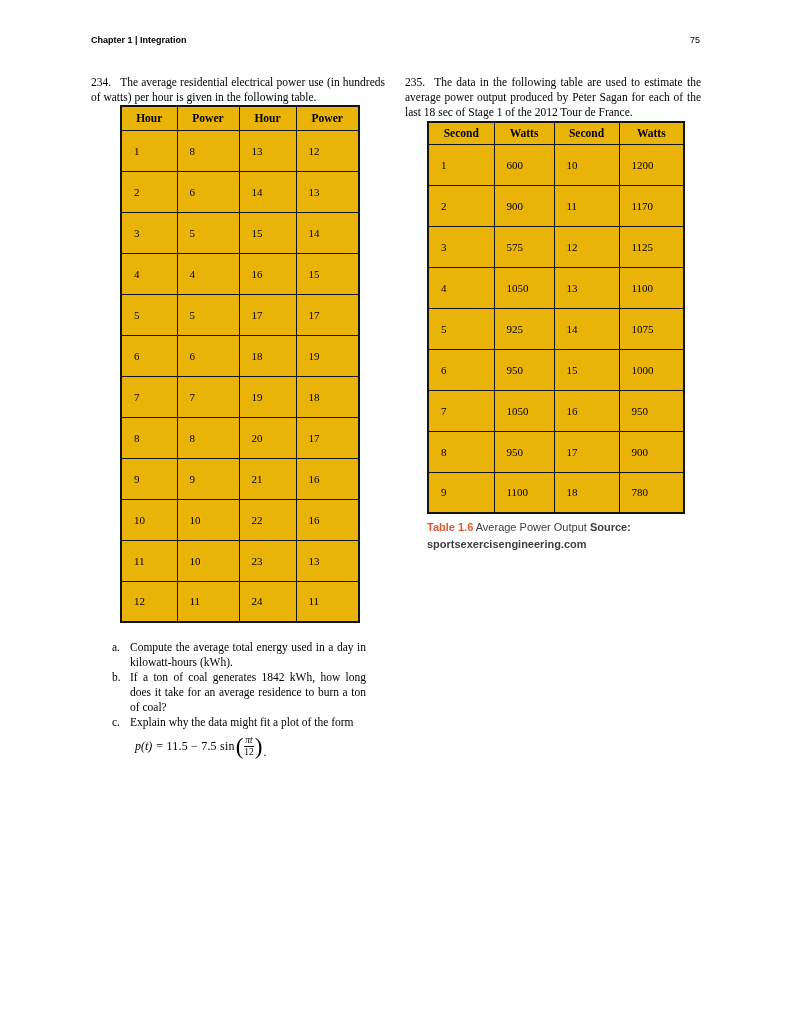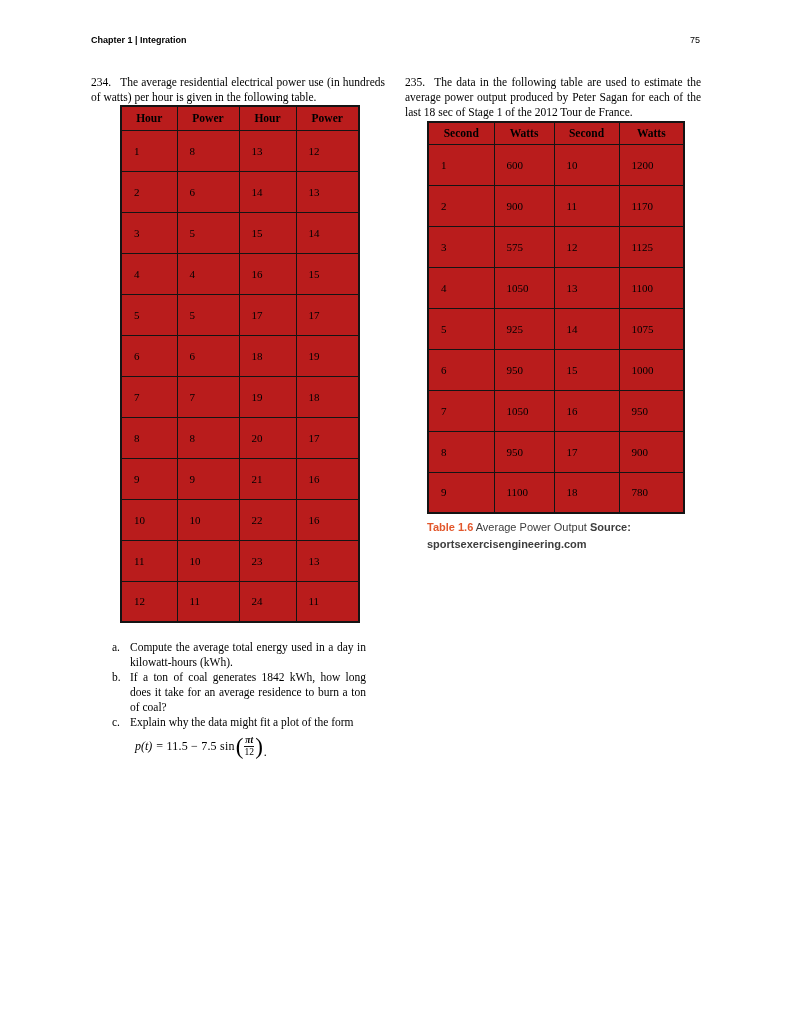--- a/index.html
+++ b/index.html
@@ -11,21 +11,21 @@
   .hdr {
     position:absolute; top:35px; left:91px; width:609px;
     display:flex; justify-content:space-between; align-items:baseline;
     font-family:"Liberation Sans", sans-serif; font-size:9px; line-height:11px;
   }
   .hdr-title { font-weight:bold; }
   .col-left  { position:absolute; left:91px;  top:75px; width:294px; }
   .col-right { position:absolute; left:405px; top:75px; width:296px; }
   p.prob { font-size:11.5px; line-height:15px; text-align:justify; }
   .pnum { padding-right:9px; }
-  table { border-collapse:collapse; background:#b91c1c; }
+  table { border-collapse:collapse; background:#eab308; }
   .t234 { margin:0 0 0 29px; border:2px solid #141414; }
   .t235 { margin:1px 0 0 22px; border:2px solid #141414; }
   th, td { border:1px solid #141414; font-weight:normal; }
   th {
     font-size:11.5px; font-weight:bold; text-align:center;
     vertical-align:middle; padding:0;
   }
   td {
     font-size:11px; text-align:left; vertical-align:middle;
     padding:0 0 0 12px;
@@ -56,21 +56,21 @@
   .f-lhs { font-style:italic; margin-right:4px; }
   .f-mid { margin-right:1px; letter-spacing:0.2px; }
   .f-paren {
     font-size:23px; font-weight:300; line-height:23px;
     font-family:"Liberation Serif", serif;
   }
   .frac {
     display:inline-flex; flex-direction:column; align-items:center;
     font-size:9.5px; line-height:11px; padding:0 1px;
   }
-  .frac-num { font-style:italic; font-weight:bold; border-bottom:1px solid #141414; padding:0 1px; }
+  .frac-num { font-style:italic; font-weight:normal; border-bottom:1px solid #141414; padding:0 1px; }
   .f-period { align-self:flex-end; margin-left:1px; }
 </style>
 </head>
 <body>
 
 <div class="hdr">
   <span class="hdr-title">Chapter 1 | Integration</span>
   <span class="hdr-page">75</span>
 </div>
 

